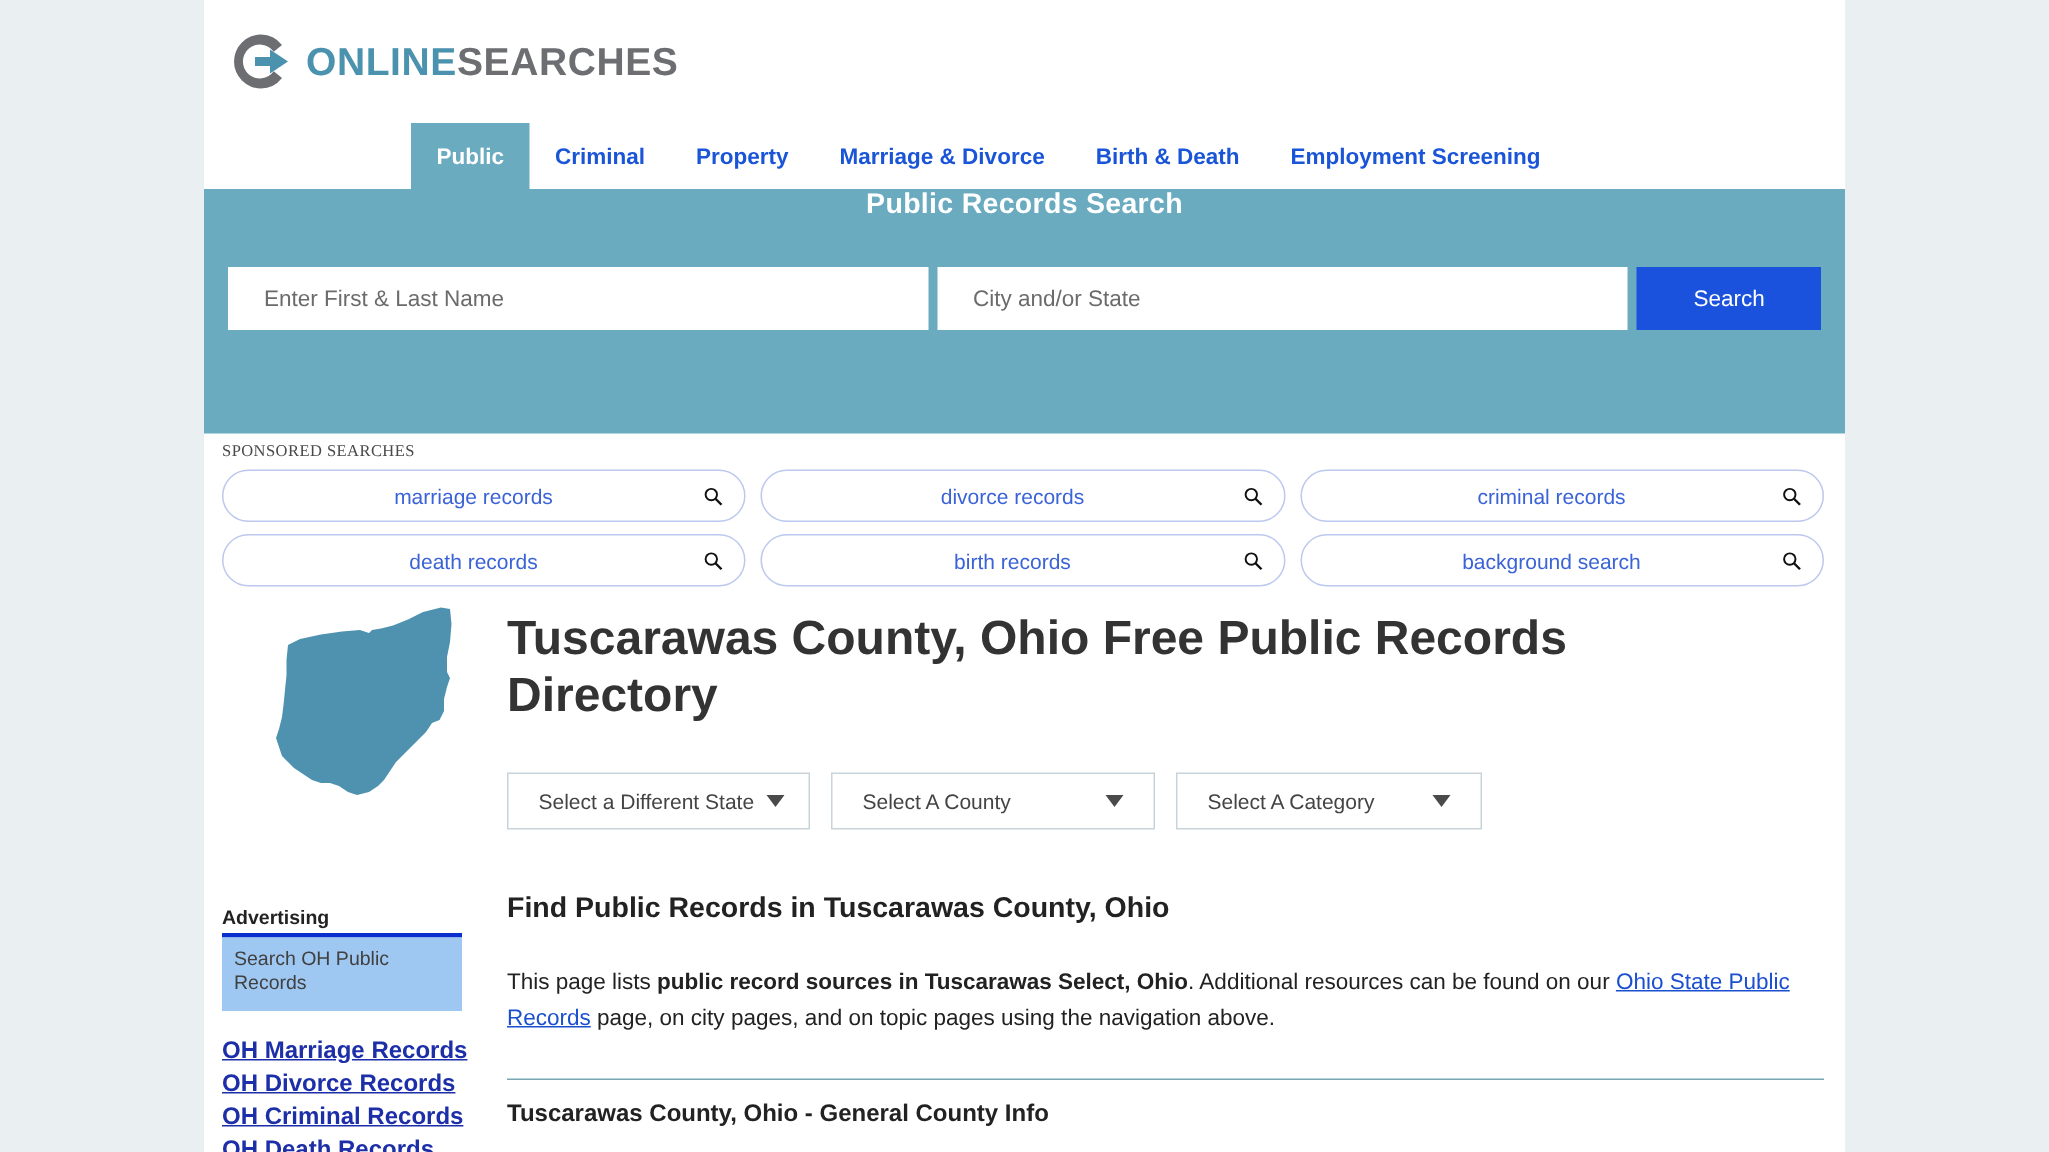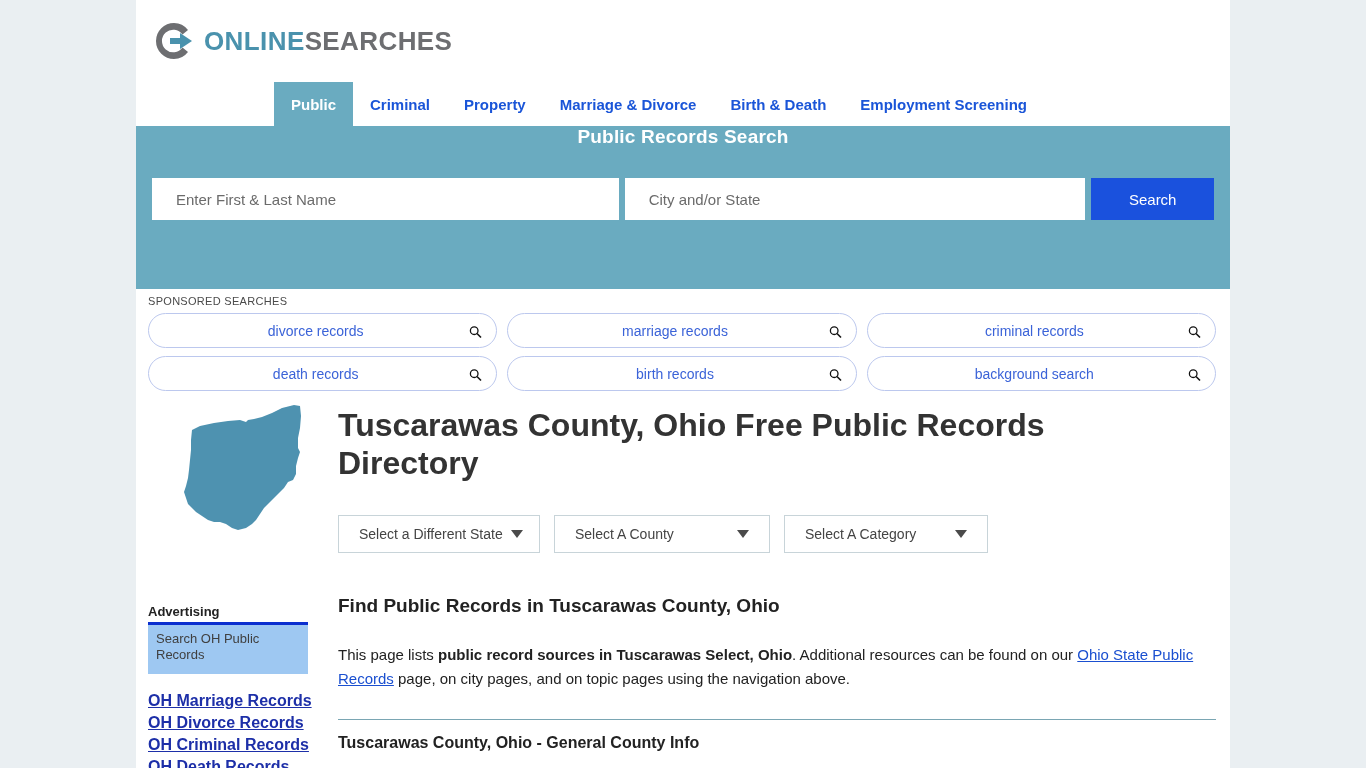--- a/index.html
+++ b/index.html
@@ -98,20 +98,21 @@
     cursor: pointer;
   }
 
   
   .sponsored-wrap { padding: 6px 14px 0 12px; }
   .sponsored-label {
     font-size: 11px;
     color: #4a4a4a;
     letter-spacing: .3px;
     margin-bottom: 6px;
+    font-family: Liberation Serif, serif;
   }
   .pill-grid {
     display: grid;
     grid-template-columns: repeat(3, 1fr);
     gap: 8px 10px;
   }
   .pill {
     height: 35px;
     border: 1px solid #bcc8ee;
     border-radius: 18px;
@@ -260,31 +261,31 @@
         <input class="search-field sf-city" type="text" placeholder="City and/or State" style="">
         <button class="search-btn">Search</button>
       </div>
     </div>
 
     <div class="sponsored-wrap">
       <div class="sponsored-label">SPONSORED SEARCHES</div>
       <div class="pill-grid">
 
         <div class="pill">
+          <span class="pill-text">marriage records</span>
+          <span class="pill-icon">
+            <svg width="13" height="13" viewBox="0 0 13 13">
+                <circle cx="5.2" cy="5.2" r="3.8" fill="none" stroke="#111" stroke-width="1.3"></circle>
+                <line x1="8" y1="8" x2="12" y2="12" stroke="#111" stroke-width="1.6"></line>
+              </svg>
+          </span>
+        </div>
+
+        <div class="pill">
           <span class="pill-text">divorce records</span>
-          <span class="pill-icon">
-            <svg width="13" height="13" viewBox="0 0 13 13">
-                <circle cx="5.2" cy="5.2" r="3.8" fill="none" stroke="#111" stroke-width="1.3"></circle>
-                <line x1="8" y1="8" x2="12" y2="12" stroke="#111" stroke-width="1.6"></line>
-              </svg>
-          </span>
-        </div>
-
-        <div class="pill">
-          <span class="pill-text">marriage records</span>
           <span class="pill-icon">
             <svg width="13" height="13" viewBox="0 0 13 13">
                 <circle cx="5.2" cy="5.2" r="3.8" fill="none" stroke="#111" stroke-width="1.3"></circle>
                 <line x1="8" y1="8" x2="12" y2="12" stroke="#111" stroke-width="1.6"></line>
               </svg>
           </span>
         </div>
 
         <div class="pill">
           <span class="pill-text">criminal records</span>

